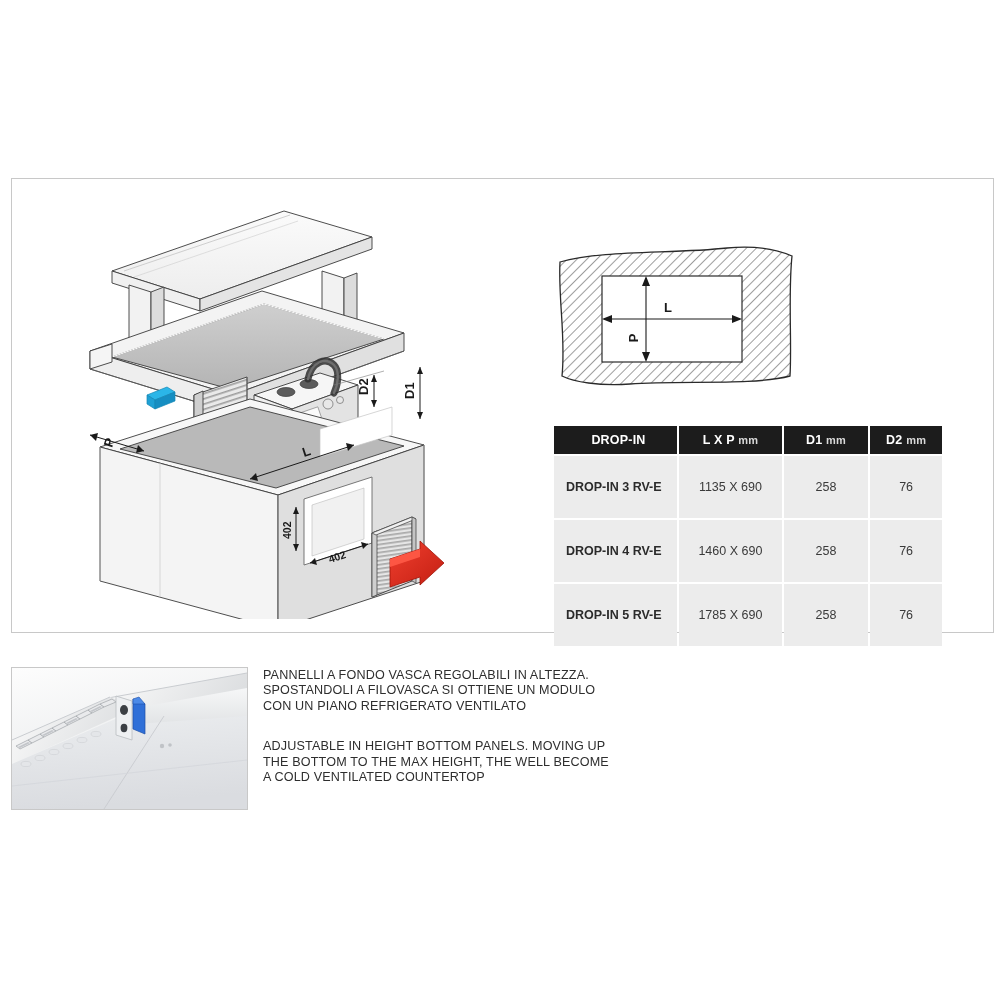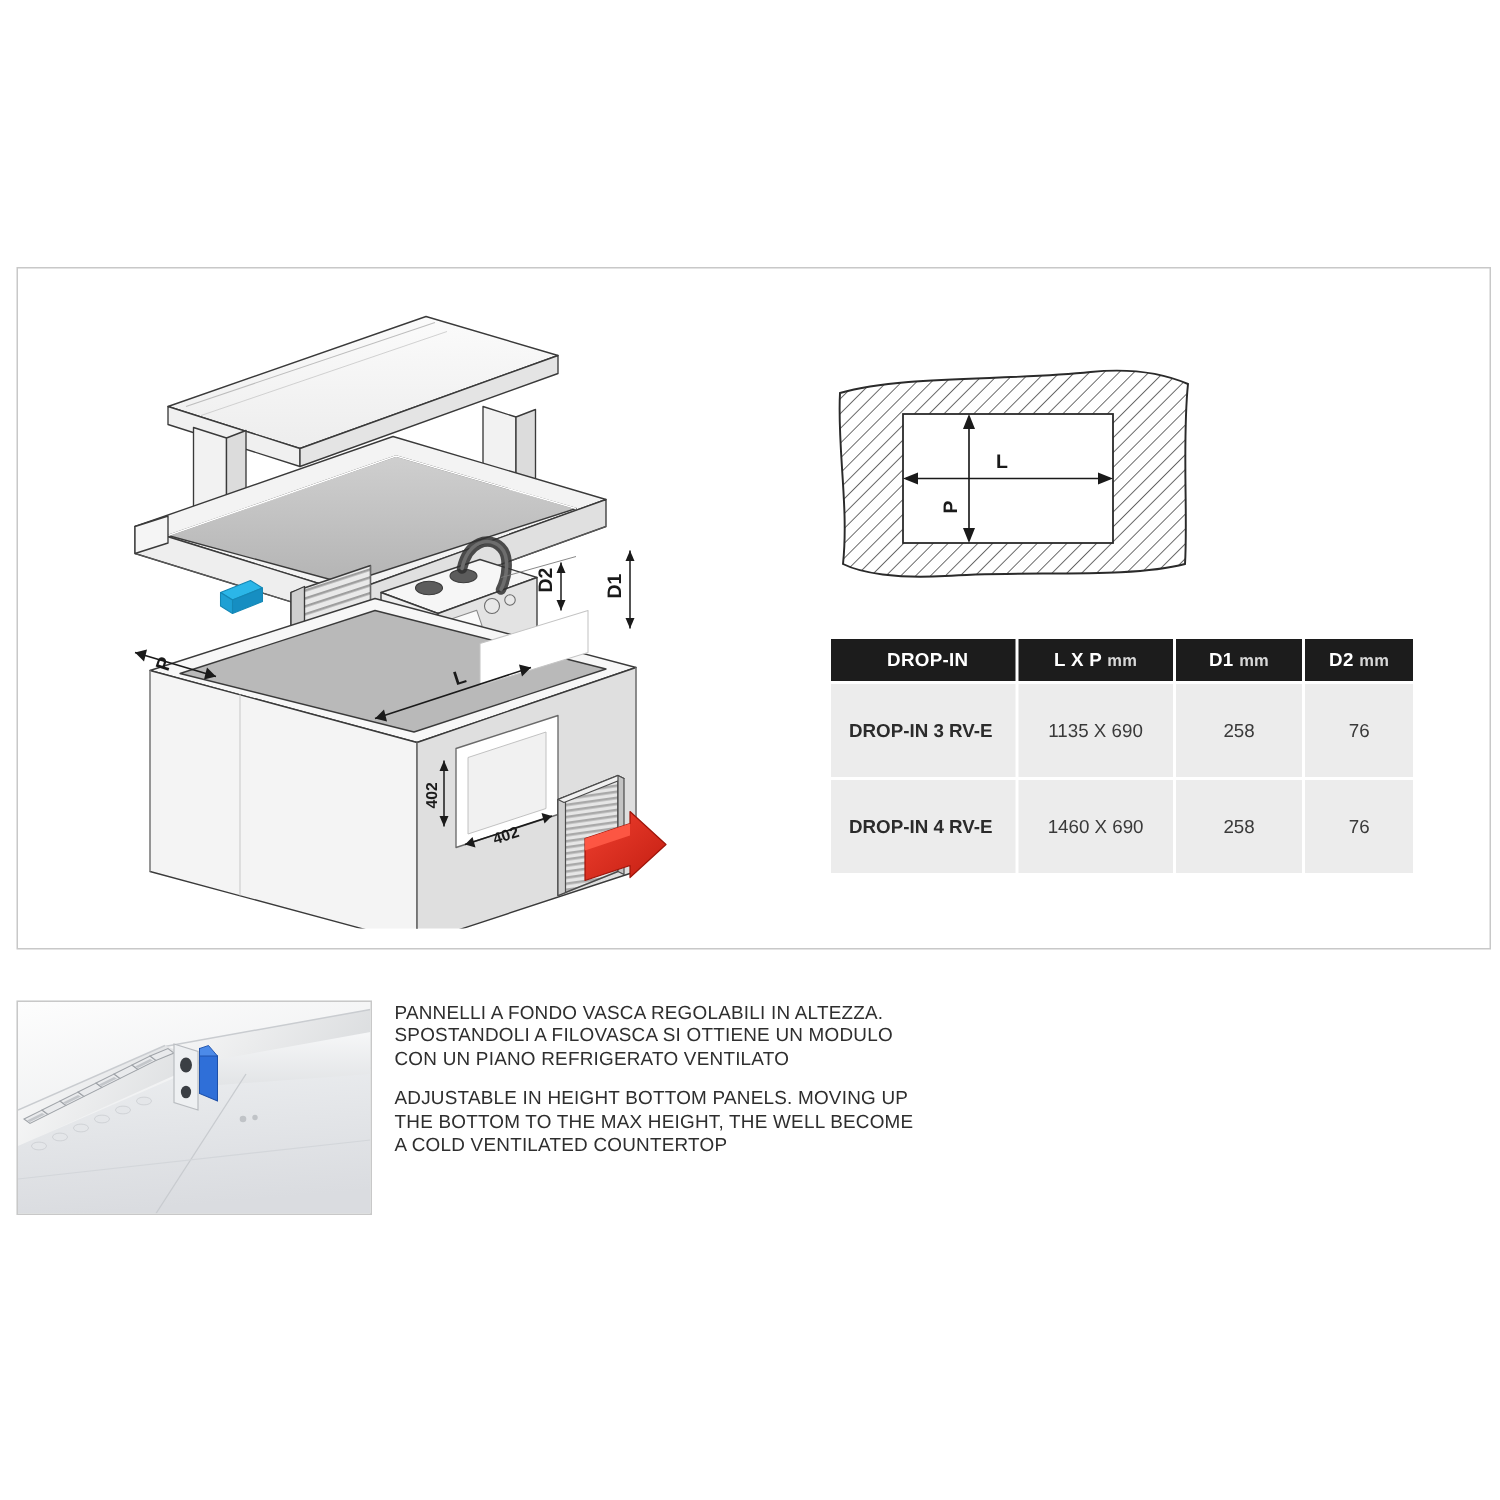--- a/index.html
+++ b/index.html
@@ -118,21 +118,21 @@
   }
   .caption-para {
     font-size: 12.6px;
     line-height: 15.4px;
     letter-spacing: 0.15px;
     color: #2e2e2e;
     margin: 0;
     white-space: pre-line;
   }
   .caption-para + .caption-para {
-    margin-top: 11px;
+    margin-top: 25px;
   }
 
   
   .dimlabel {
     font-family: "Liberation Sans", sans-serif;
     font-weight: bold;
     font-size: 13px;
     fill: #1a1a1a;
   }
   .dimlabel-sm {
@@ -402,20 +402,26 @@
         <td>1135 X 690</td>
         <td>258</td>
         <td>76</td>
       </tr>
       <tr>
         <td class="col-name">DROP-IN 4 RV-E</td>
         <td>1460 X 690</td>
         <td>258</td>
         <td>76</td>
       </tr>
+      <tr>
+        <td class="col-name">DROP-IN 5 RV-E</td>
+        <td>1785 X 690</td>
+        <td>258</td>
+        <td>76</td>
+      </tr>
     </tbody>
   </table>
 
 </div>
 
 <div class="photo-frame">
   <svg width="235" height="141" viewBox="0 0 235 141" xmlns="http://www.w3.org/2000/svg">
     <defs>
       <linearGradient id="pBg" x1="0" y1="0" x2="0.4" y2="1">
         <stop offset="0%" stop-color="#fdfdfd"></stop>

